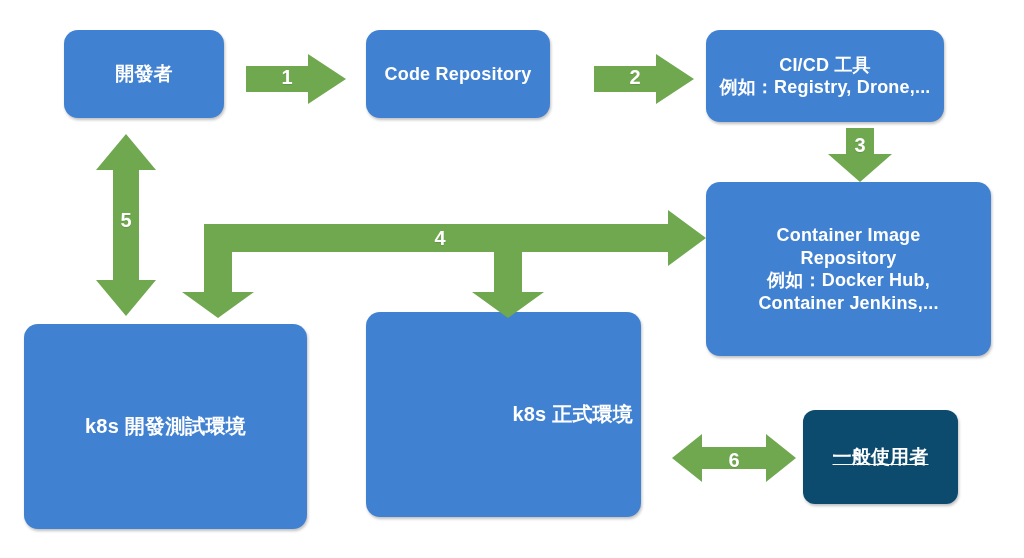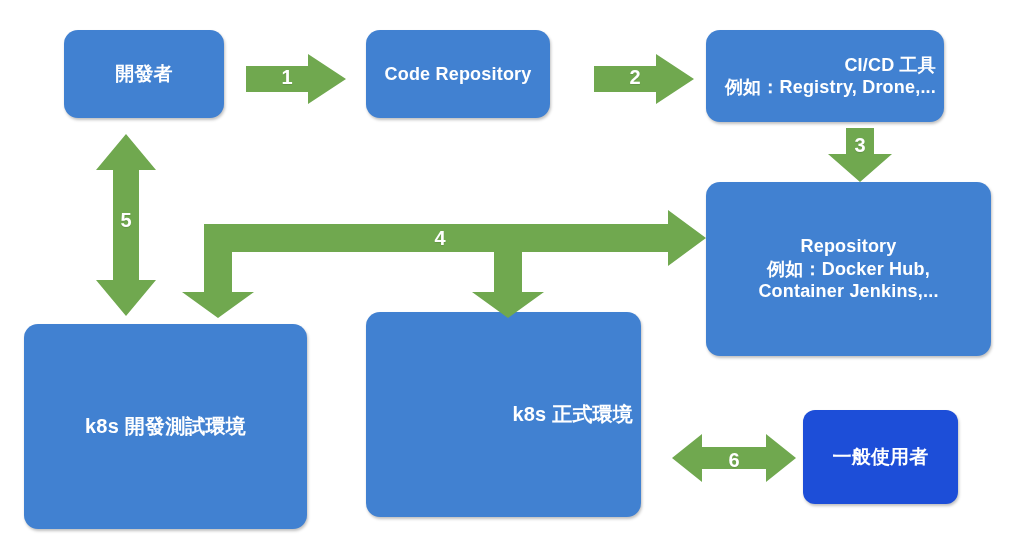--- a/index.html
+++ b/index.html
@@ -30,21 +30,21 @@
     border-radius: 14px;
     line-height: 1.25;
     padding: 4px 8px;
     box-shadow: 1px 2px 3px rgba(0,0,0,0.25);
     letter-spacing: 0.2px;
   }
   .node .lines { width: 100%; }
   .node .line { display: block; white-space: nowrap; }
 
   .node-blue { background: #4181D1; }
-  .node-plum { background: #1d4ed8; }
+  .node-plum { background: #0c4a6e; text-decoration: underline; }
 
   .arrow-svg {
     position: absolute;
     overflow: visible;
   }
   .arrow-shape {
     fill: #70A84F;
   }
   .arrow-label {
     position: absolute;
@@ -53,21 +53,21 @@
     font-family: "Liberation Sans", "DejaVu Sans", sans-serif;
     text-align: center;
     line-height: 1;
     pointer-events: none;
     text-shadow: 0 1px 1px rgba(0,0,0,0.12);
   }
 
   
   #node-developer      { left: 64px;  top: 30px;  width: 160px; height: 88px;  font-size: 19px; font-family: Liberation Serif, serif; }
   #node-code-repo      { left: 366px; top: 30px;  width: 184px; height: 88px;  font-size: 18px; }
-  #node-cicd           { left: 706px; top: 30px;  width: 238px; height: 92px;  font-size: 18px; text-align: right; }
+  #node-cicd           { left: 706px; top: 30px;  width: 238px; height: 92px;  font-size: 18px; }
   #node-image-repo     { left: 706px; top: 182px; width: 285px; height: 174px; font-size: 18px; }
   #node-k8s-dev        { left: 24px;  top: 312px; width: 283px; height: 205px; font-size: 20px; margin-top: 12px; }
   #node-k8s-prod       { left: 366px; top: 312px; width: 275px; height: 205px; font-size: 20px; text-align: right; }
   #node-end-user       { left: 803px; top: 410px; width: 155px; height: 94px;  font-size: 19px; border-radius: 12px; }
 
   
   #arrow-1 { left: 246px; top: 54px;  width: 100px; height: 50px; }
   #arrow-2 { left: 594px; top: 54px;  width: 100px; height: 50px; }
   #arrow-3 { left: 828px; top: 128px; width: 64px;  height: 54px; }
   #arrow-4 { left: 200px; top: 210px; width: 506px; height: 108px; }
@@ -101,20 +101,21 @@
 
   <div class="node node-blue" id="node-cicd">
     <span class="lines">
       <span class="line">CI/CD 工具</span>
       <span class="line">例如：Registry, Drone,...</span>
     </span>
   </div>
 
   <div class="node node-blue" id="node-image-repo">
     <span class="lines">
+      <span class="line">Container Image</span>
       <span class="line">Repository</span>
       <span class="line">例如：Docker Hub,</span>
       <span class="line">Container Jenkins,...</span>
     </span>
   </div>
 
   <div class="node node-blue" id="node-k8s-dev">
     <span class="lines">
       <span class="line">k8s 開發測試環境</span>
     </span>

